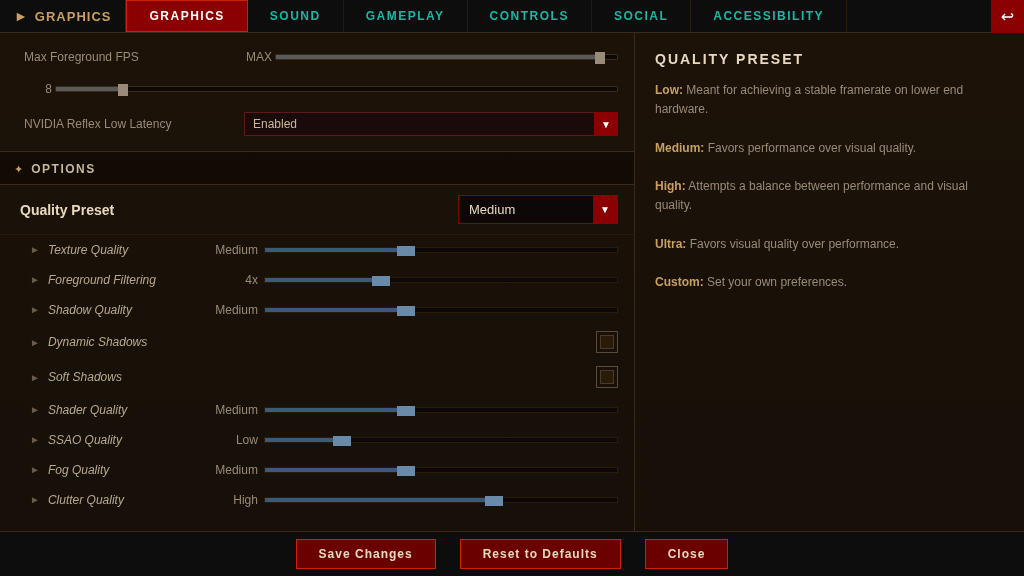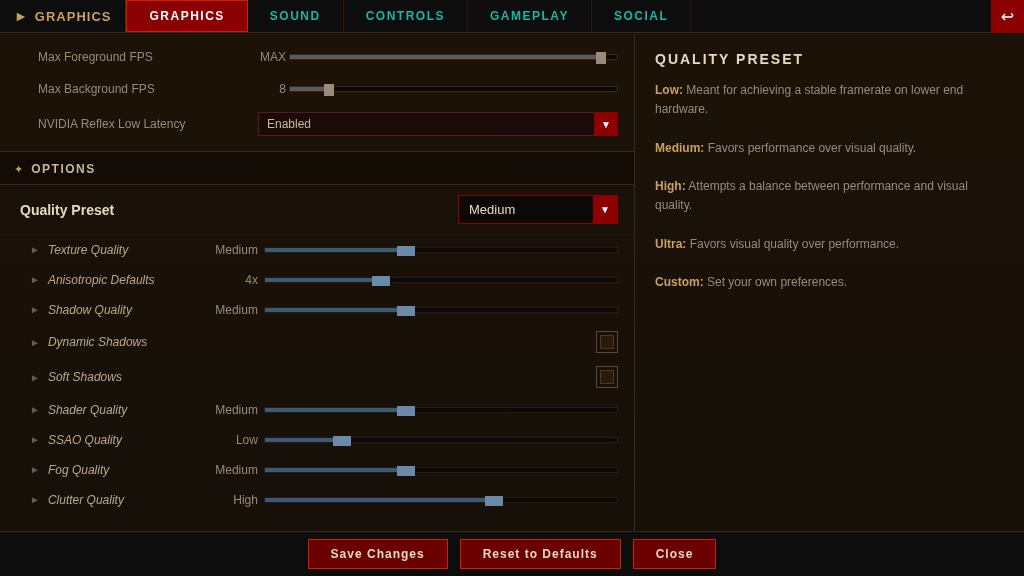--- a/index.html
+++ b/index.html
@@ -97,21 +97,21 @@
       padding: 0 0 10px 0;
       scrollbar-width: thin;
       scrollbar-color: #5a3a2a #1a1008;
     }
     .settings-scroll::-webkit-scrollbar { width: 12px; }
     .settings-scroll::-webkit-scrollbar-track { background: #1a1008; }
     .settings-scroll::-webkit-scrollbar-thumb { background: #5a3a2a; border: 1px solid #3a2a1a; }
 
     
     .fps-section {
-      padding: 8px 0 4px 18px;
+      padding: 8px 0 4px 4px;
     }
     .setting-row {
       display: flex;
       align-items: center;
       padding: 7px 16px 7px 20px;
       min-height: 32px;
     }
     .setting-label {
       font-size: 12px;
       color: #9a8a78;
@@ -326,21 +326,21 @@
     }
 
     
     .bottom-bar {
       height: 45px;
       background: #0d0d0d;
       border-top: 1px solid #3a2a1a;
       display: flex;
       align-items: center;
       justify-content: center;
-      gap: 12px;
+      gap: 24px;
     }
     .btn {
       padding: 7px 22px;
       font-size: 12px;
       font-weight: bold;
       letter-spacing: 1px;
       cursor: pointer;
       border: none;
     }
     .btn-primary {
@@ -353,43 +353,43 @@
 <body>
 
 <div class="top-nav">
   <div class="nav-options">
     <span class="nav-arrow">►</span>
     <span>GRAPHICS</span>
   </div>
   <div class="nav-tabs">
     <div class="nav-tab active">GRAPHICS</div>
     <div class="nav-tab">SOUND</div>
+    <div class="nav-tab">GAMEPLAY</div>
     <div class="nav-tab">CONTROLS</div>
-    <div class="nav-tab">GAMEPLAY</div>
     <div class="nav-tab">SOCIAL</div>
+    <div class="nav-tab">ACCESSIBILITY</div>
   </div>
   <div class="nav-back-btn">↩</div>
 </div>
 
 <div class="main-content">
 
   <div class="left-panel">
     <div class="settings-scroll">
 
       <div class="fps-section">
         <div class="setting-row">
           <span class="setting-label">Max Foreground FPS</span>
           <span class="setting-value">MAX</span>
           <div class="slider-container">
             <div class="slider-fill" style="width:95%"></div>
             <div class="slider-thumb" style="left:95%"></div>
           </div>
         </div>
         <div class="setting-row">
-          <span class="setting-label">Max Background FPS</span>
           <span class="setting-value">8</span>
           <div class="slider-container">
             <div class="slider-fill" style="width:12%"></div>
             <div class="slider-thumb" style="left:12%"></div>
           </div>
         </div>
         <div class="setting-row">
           <span class="setting-label">NVIDIA Reflex Low Latency</span>
           <div class="dropdown-container">
             <select class="dropdown">
@@ -426,21 +426,21 @@
         <span class="quality-label">Texture Quality</span>
         <span class="quality-val">Medium</span>
         <div class="quality-slider">
           <div class="quality-slider-fill" style="width:40%"></div>
           <div class="quality-slider-thumb" style="left:40%"></div>
         </div>
       </div>
 
       <div class="quality-row">
         <span class="chevron-icon">►</span>
-        <span class="quality-label">Anisotropic Defaults</span>
+        <span class="quality-label">Foreground Filtering</span>
         <span class="quality-val">4x</span>
         <div class="quality-slider">
           <div class="quality-slider-fill" style="width:33%"></div>
           <div class="quality-slider-thumb" style="left:33%"></div>
         </div>
       </div>
 
       <div class="quality-row">
         <span class="chevron-icon">►</span>
         <span class="quality-label">Shadow Quality</span>

